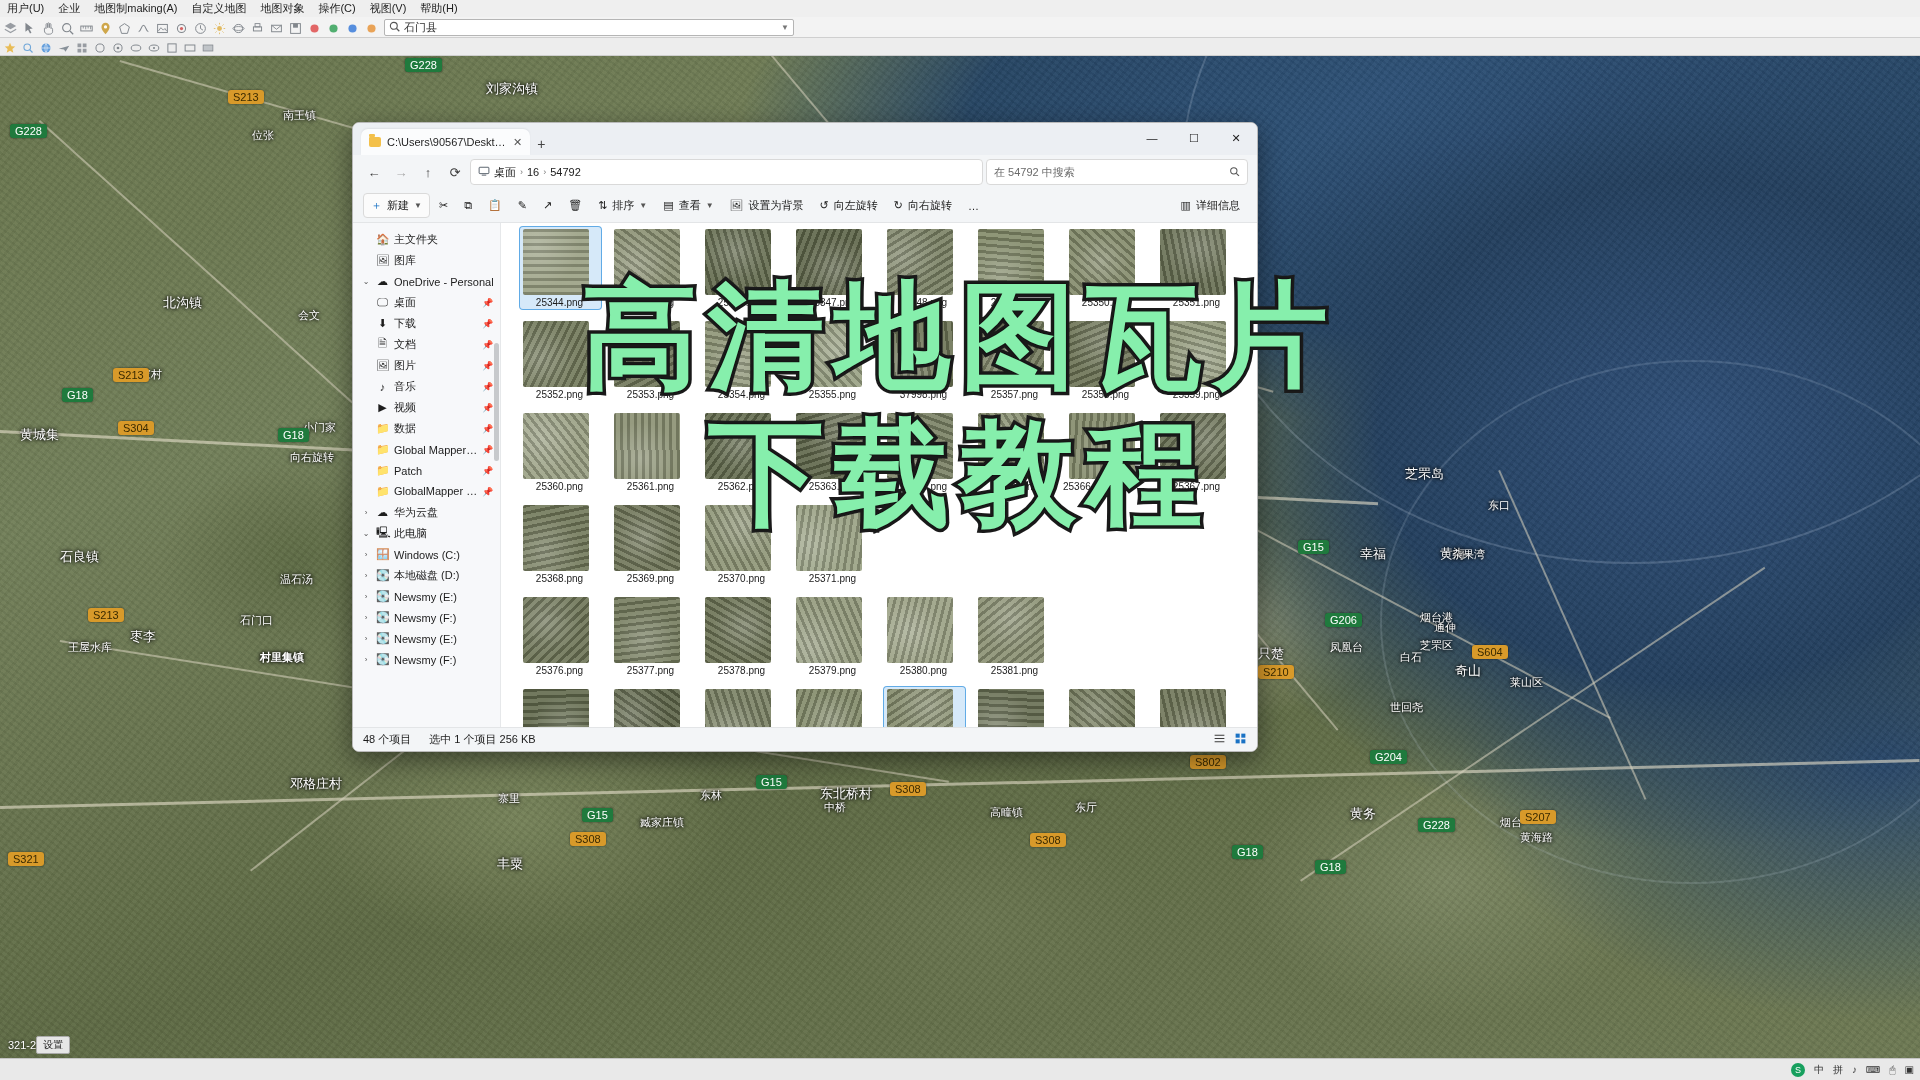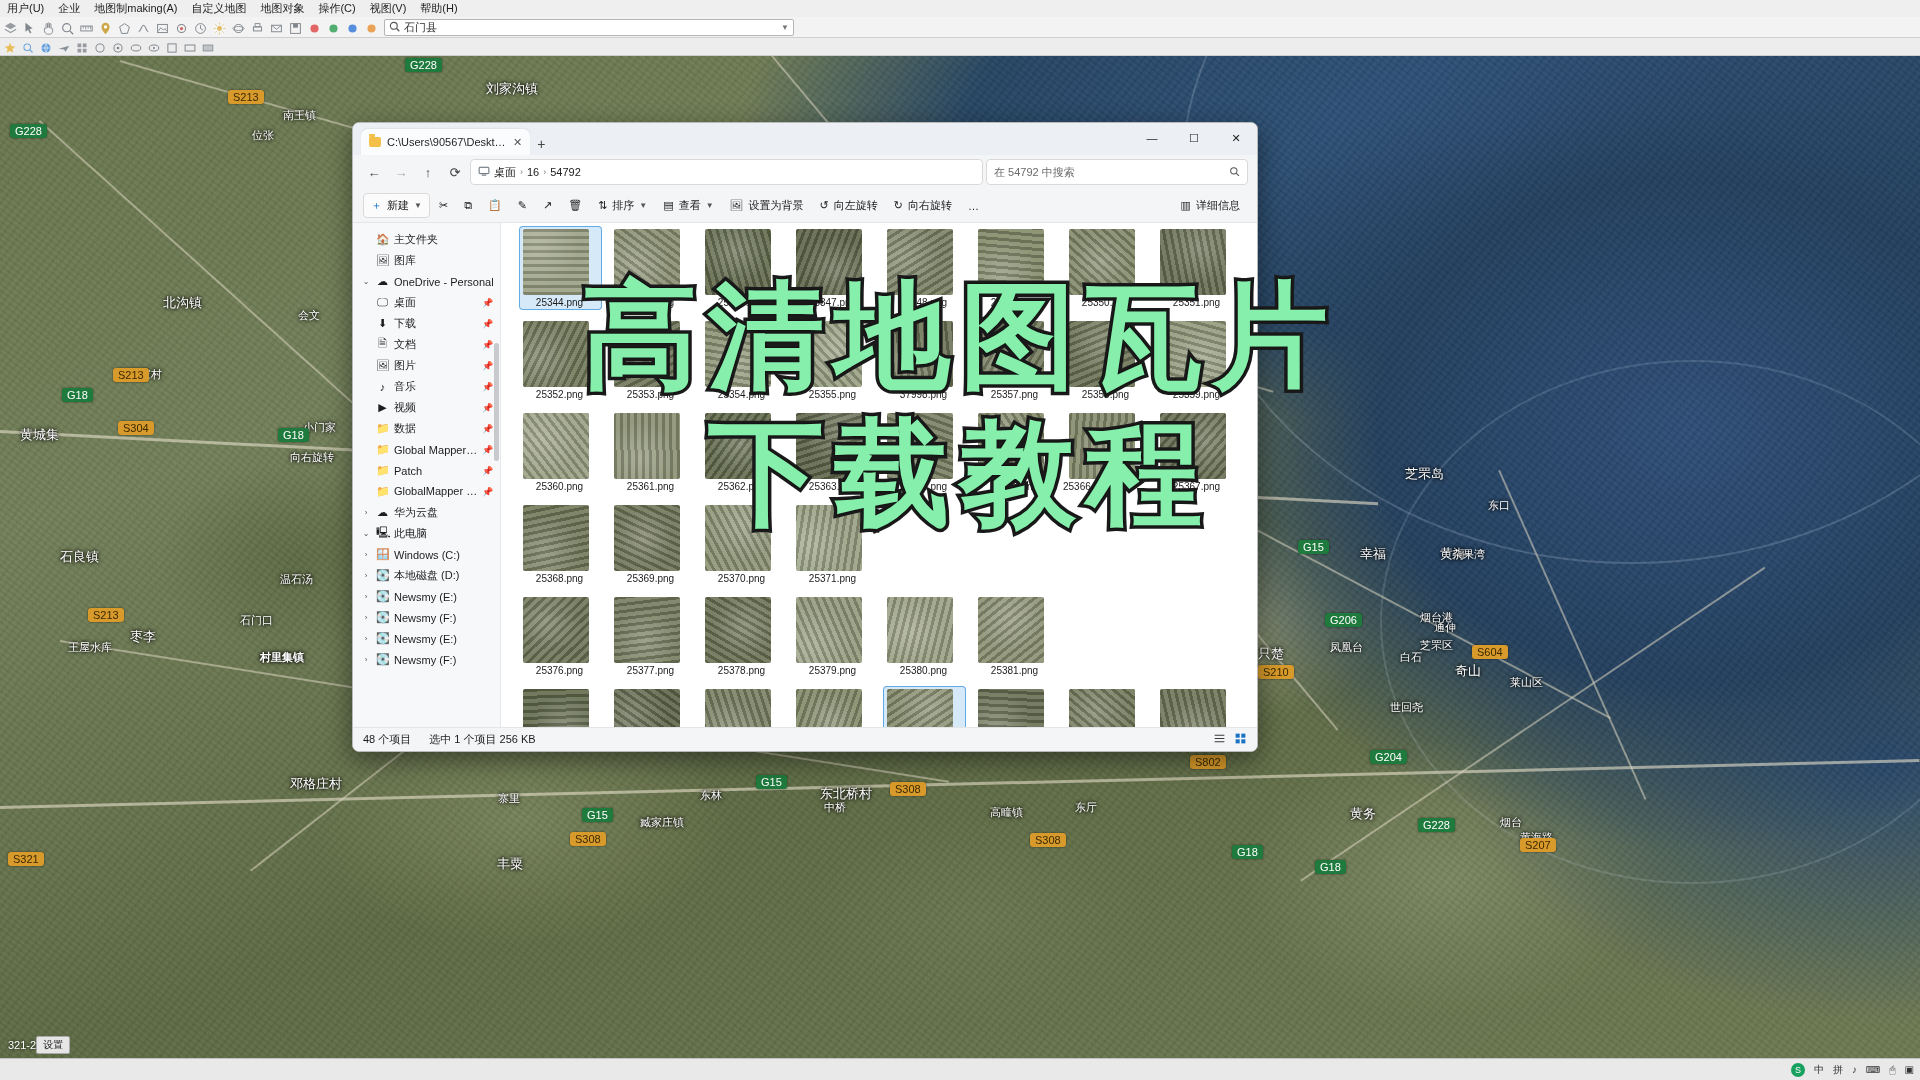--- a/index.html
+++ b/index.html
@@ -195,21 +195,21 @@
     <div class="shield g" style="left: 756px; top: 775px;">G15</div>
     <div class="shield g" style="left: 582px; top: 808px;">G15</div>
     <div class="shield s" style="left: 570px; top: 832px;">S308</div>
     <div class="shield s" style="left: 890px; top: 782px;">S308</div>
     <div class="shield s" style="left: 1030px; top: 833px;">S308</div>
     <div class="shield s" style="left: 1190px; top: 755px;">S802</div>
     <div class="shield g" style="left: 1370px; top: 750px;">G204</div>
     <div class="shield g" style="left: 1418px; top: 818px;">G228</div>
     <div class="shield g" style="left: 1232px; top: 845px;">G18</div>
     <div class="shield g" style="left: 1315px; top: 860px;">G18</div>
-    <div class="shield s" style="left: 1520px; top: 838px;">S207</div>
+    <div class="shield s" style="left: 1520px; top: 810px;">S207</div>
     <div class="shield g" style="left: 1298px; top: 540px;">G15</div>
     <div class="shield g" style="left: 1325px; top: 613px;">G206</div>
     <div class="shield s" style="left: 1258px; top: 665px;">S210</div>
     <div class="shield s" style="left: 1472px; top: 645px;">S604</div>
     <div class="shield s" style="left: 8px; top: 852px;">S321</div>
   </div>
 
 <div id="ge-menubar">
   <span class="mi">用户(U)</span>
   <span class="mi">企业</span>

